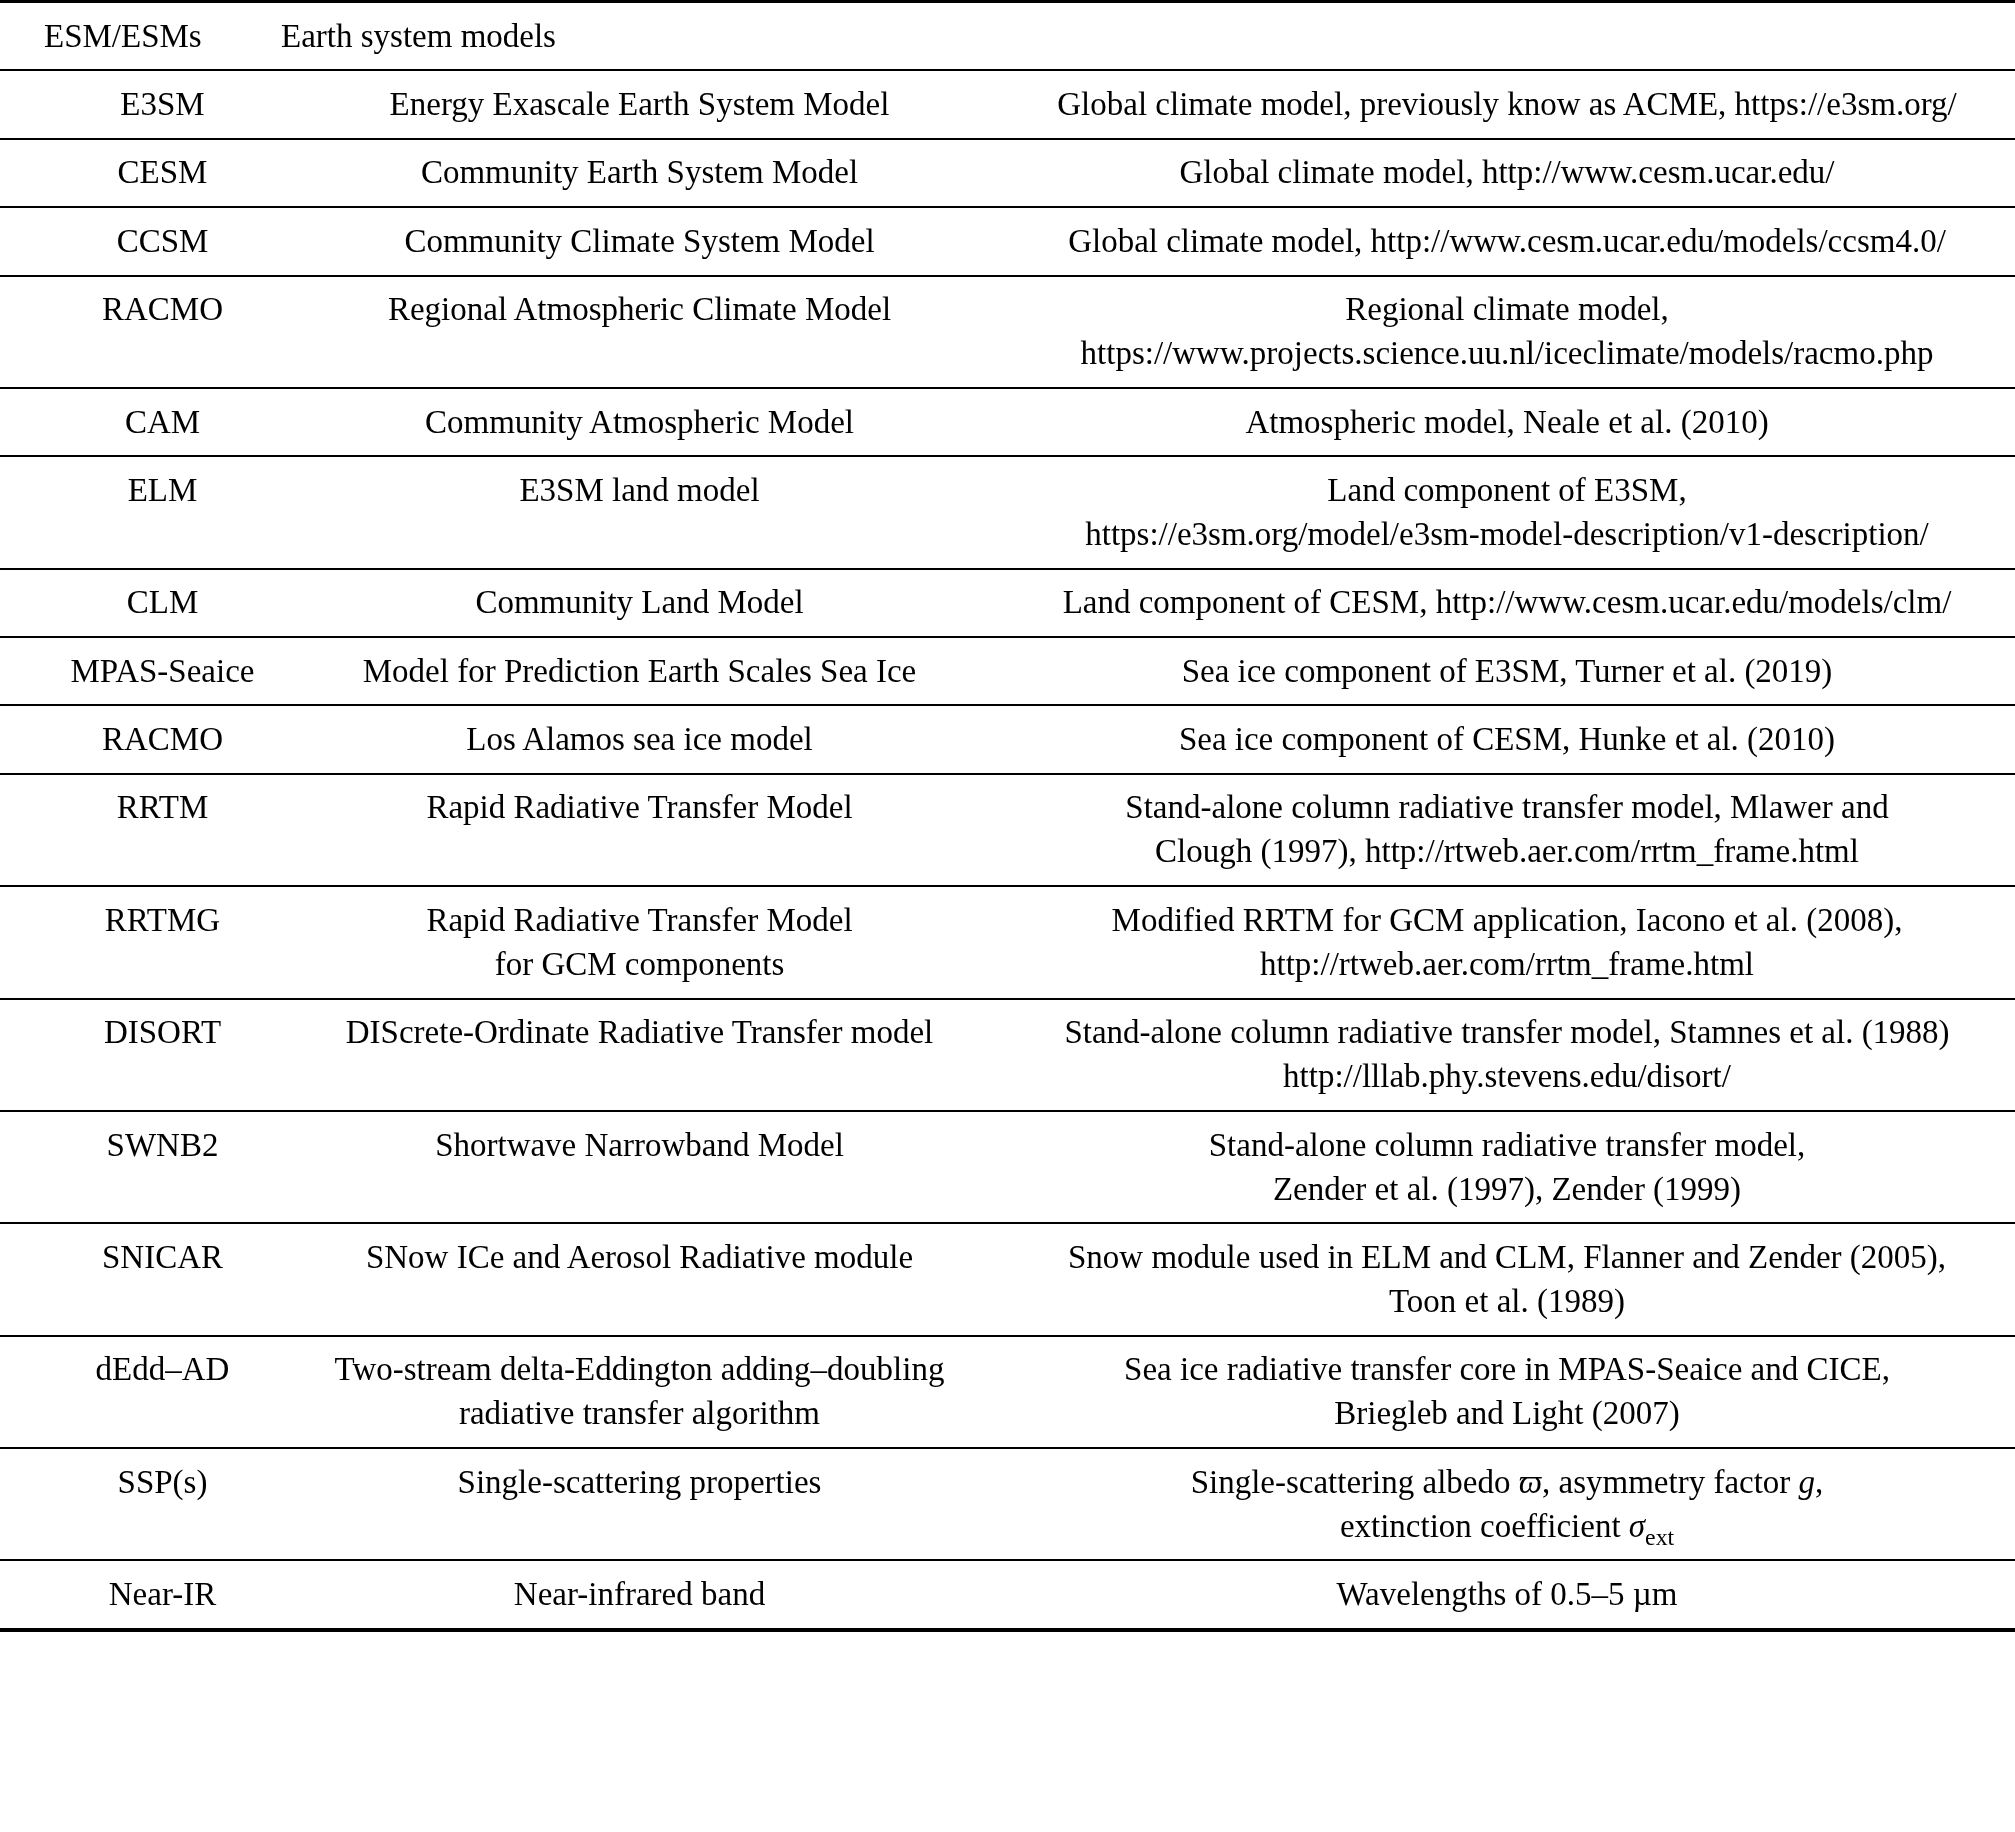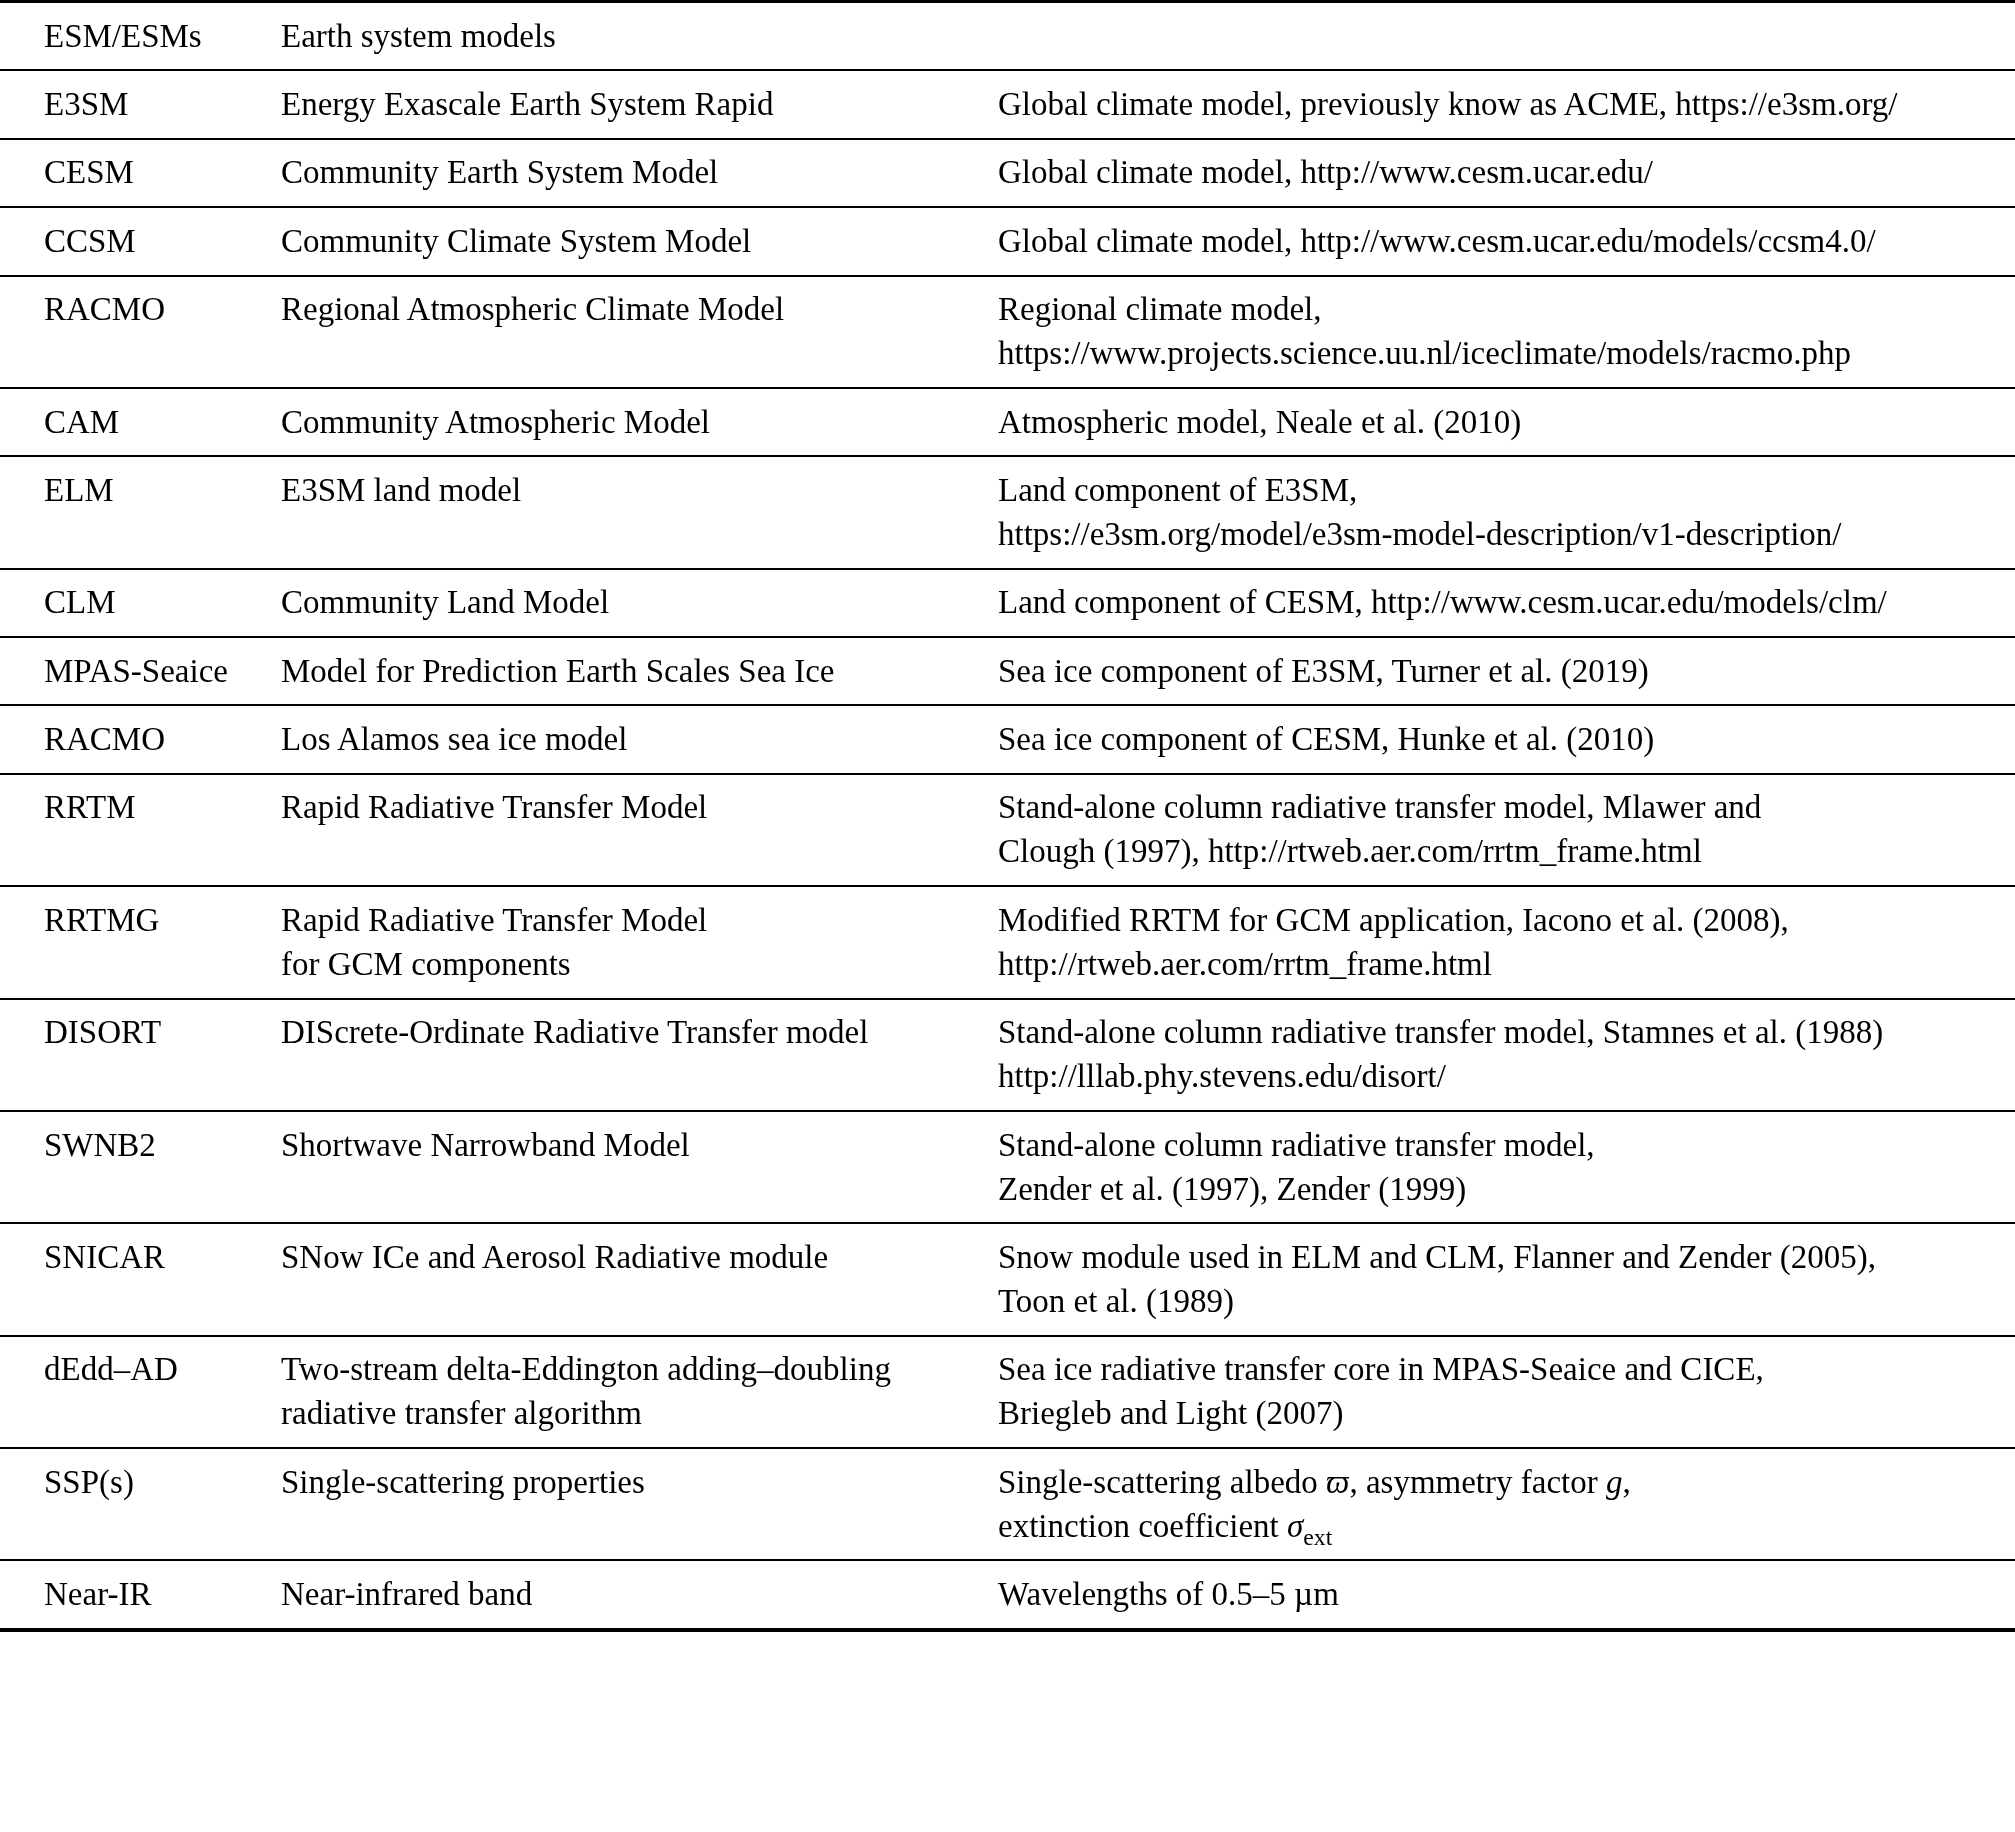--- a/index.html
+++ b/index.html
@@ -16,21 +16,21 @@
   table.abbr-table {
     width: 2016px;
     border-collapse: collapse;
     table-layout: fixed;
     border-top: 3.9px solid #000000;
     border-bottom: 4.9px solid #000000;
   }
   col.c-abbr { width: 281px; }
   col.c-name { width: 717px; }
   col.c-desc { width: 1018px; }
-  tr.row + tr.row td { border-top: 2.9px solid #000000; }
+  tr.row + tr.row td { border-top: 2.9px solid #000000; text-align: center; }
   td {
     vertical-align: top;
     padding: 10.7px 0 11.7px 0;
     line-height: 44px;
     white-space: nowrap;
     overflow: visible;
   }
   td.abbr { padding-left: 44px; }
   .cell-line { height: 44px; }
   sub.msub { font-size: 0.72em; vertical-align: sub; line-height: 0; font-style: normal; }
@@ -54,21 +54,21 @@
           <td class="name">
             <div class="cell-line">Earth system models</div>
           </td>
           <td class="desc"></td>
         </tr>
         <tr class="row">
           <td class="abbr">
             <div class="cell-line">E3SM</div>
           </td>
           <td class="name">
-            <div class="cell-line">Energy Exascale Earth System Rapid</div>
+            <div class="cell-line">Energy Exascale Earth System Model</div>
           </td>
           <td class="desc">
             <div class="cell-line">Global climate model, previously know as ACME, https://e3sm.org/</div>
           </td>
         </tr>
         <tr class="row">
           <td class="abbr">
             <div class="cell-line">CESM</div>
           </td>
           <td class="name">

